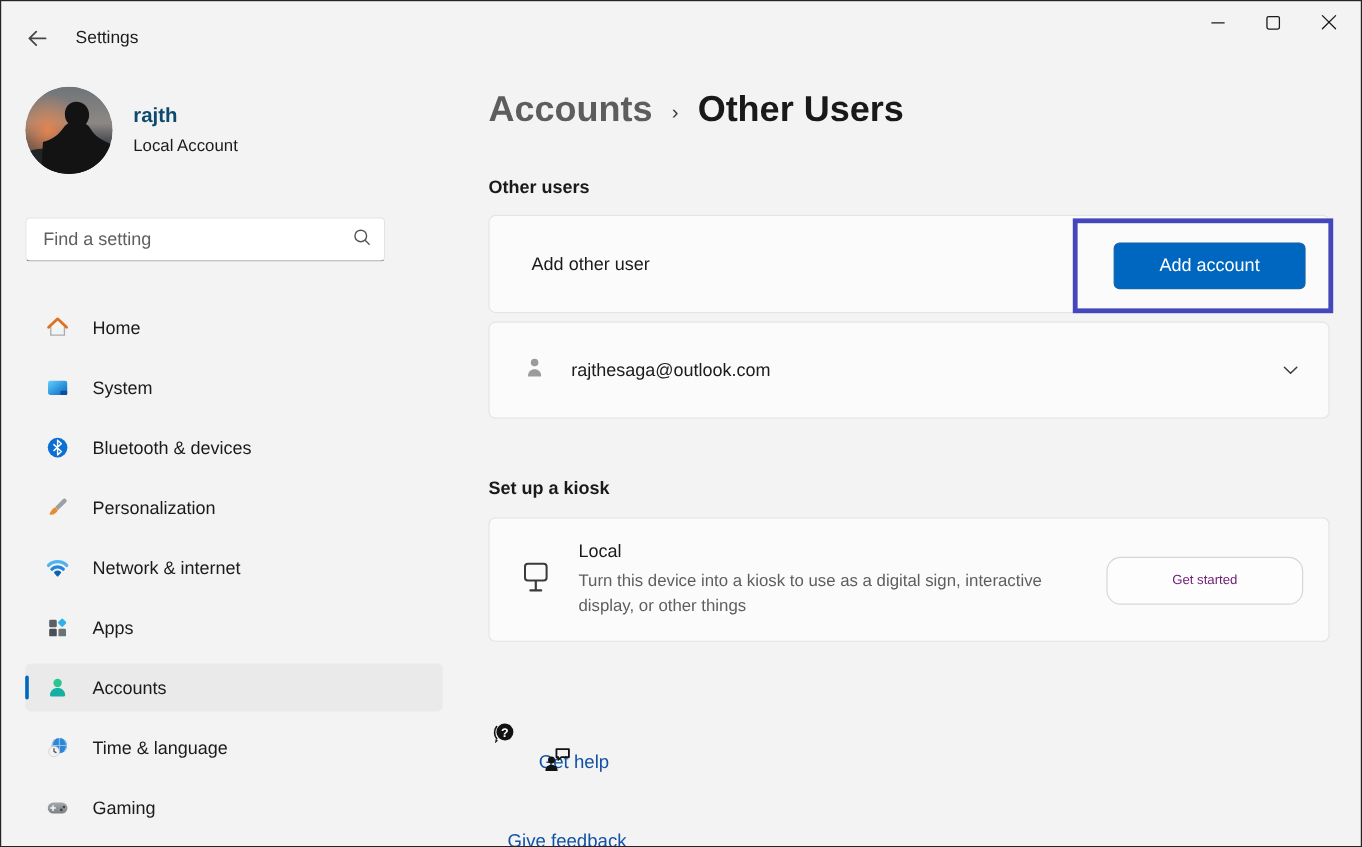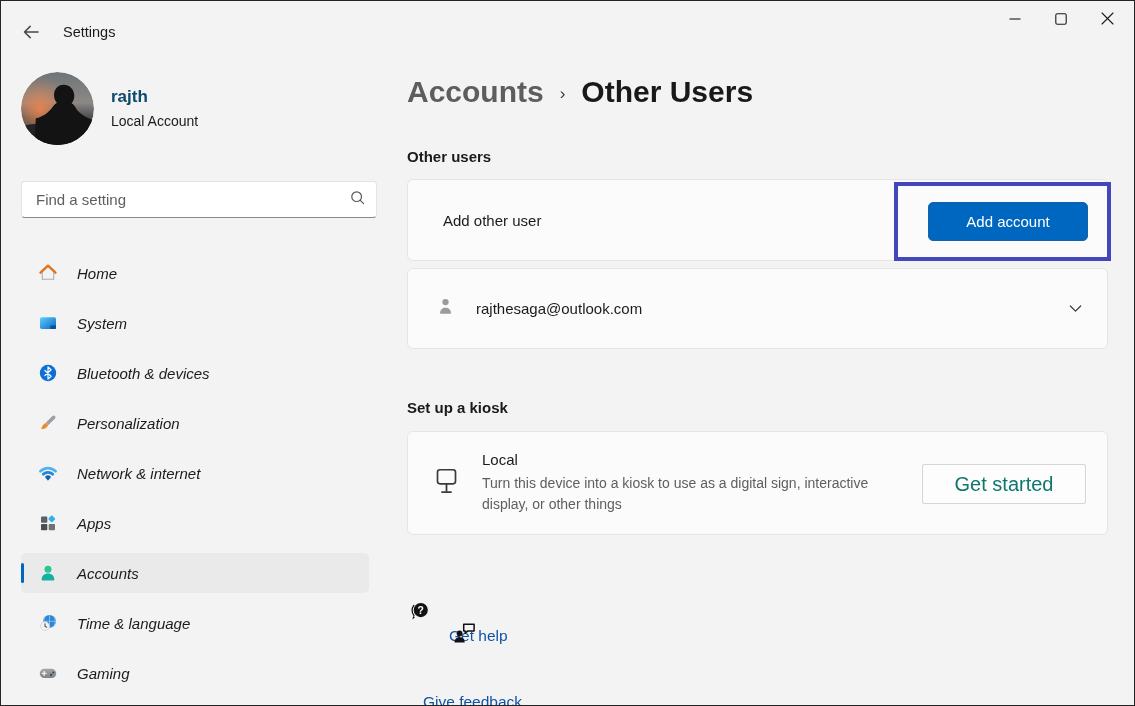--- a/index.html
+++ b/index.html
@@ -23,30 +23,30 @@
     background:transparent; border:none; cursor:pointer;
   }
   
   .profile-avatar {
     position:absolute; left:20px; top:71px; width:73px; height:73px;
     border-radius:50%; overflow:hidden;
   }
   .profile-name { position:absolute; left:110px; top:86px; font-size:17px; font-weight:bold; color:#0c4a6e; }
   .profile-type { position:absolute; left:110px; top:112px; font-size:14px; color:#1b1b1b; }
   .search-box {
-    position:absolute; left:20px; top:180px; width:356px; height:37px;
+    position:absolute; left:20px; top:180px; width:300px; height:37px;
     background:#ffffff; border:1px solid #e3e3e3; border-bottom:1px solid #888888;
     border-radius:4px; display:flex; align-items:center; padding:0 10px 0 14px;
   }
   .search-box input {
     flex:1; border:none; outline:none; font-size:15px; color:#333;
     font-family:"Liberation Sans","DejaVu Sans",sans-serif; background:transparent;
   }
   .search-box input::placeholder { color:#5f5f5f; opacity:1; }
-  .nav { position:absolute; left:20px; top:252px; width:348px;font-style:italic; }
+  .nav { position:absolute; left:20px; top:252px; width:348px; }
   .nav-item {
     position:relative; height:40px; margin-bottom:10px; border-radius:5px;
     display:flex; align-items:center; padding-left:17px; cursor:pointer;
   }
   .nav-item .icon { width:20px; height:20px; flex:0 0 20px; display:flex; }
   .nav-item .label { margin-left:19px; font-size:15px; color:#1b1b1b; }
   .nav-item.selected { background:#eaeaea; }
   .nav-item.selected::before {
     content:""; position:absolute; left:0; top:10px; width:3px; height:20px;
     border-radius:2px; background:#0067c0;
@@ -74,22 +74,22 @@
     font-family:"Liberation Sans","DejaVu Sans",sans-serif;
   }
   .card2 { top:267px; height:81px; display:flex; align-items:center; padding:0 24px 0 27px; cursor:pointer; }
   .card2 .email { margin-left:20px; font-size:15px; color:#1b1b1b; flex:1; }
   .card3 { top:430px; height:104px; display:flex; align-items:center; padding:0 21px 0 25px; }
   .kiosk-text { margin-left:22px; width:430px; }
   .kiosk-title { font-size:15px; color:#1a1a1a; margin-bottom:5px; }
   .kiosk-desc { font-size:14px; color:#5e5e5e; line-height:21px; }
   .btn-secondary {
     position:absolute; right:21px; top:32px; width:164px; height:40px;
-    background:#fdfdfd; color:#0f766e; font-size:20px;
-    border:1px solid #d6d6d6; border-radius:2px; cursor:pointer;
+    background:#fdfdfd; color:#701a75; font-size:11px;
+    border:1px solid #d6d6d6; border-radius:12px; cursor:pointer;
     font-family:"Liberation Sans","DejaVu Sans",sans-serif;
   }
   .help-link { position:absolute; left:406px; display:flex; align-items:center; cursor:pointer; }
   .help-link .icon { width:26px; height:26px; display:flex; }
   .help-link .label { margin-left:16px; font-size:15.5px; color:#1252a4;margin-top:48px; }
   .chev { margin-left:auto; display:flex; }
 </style>
 </head>
 <body>
 

